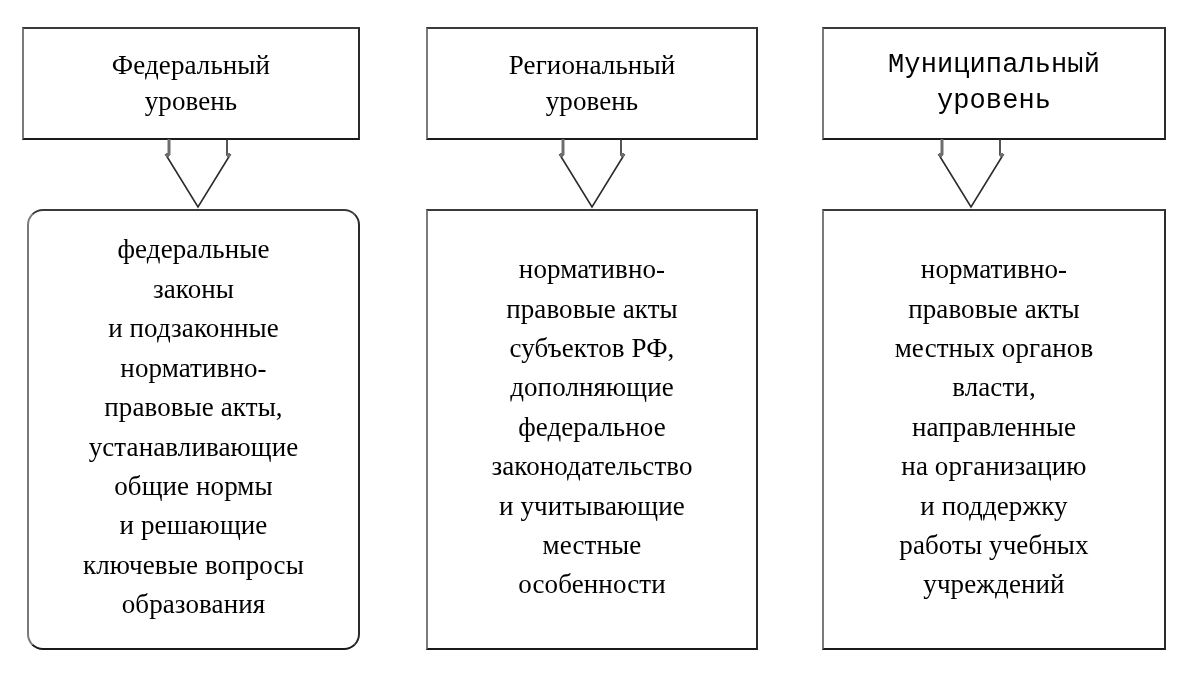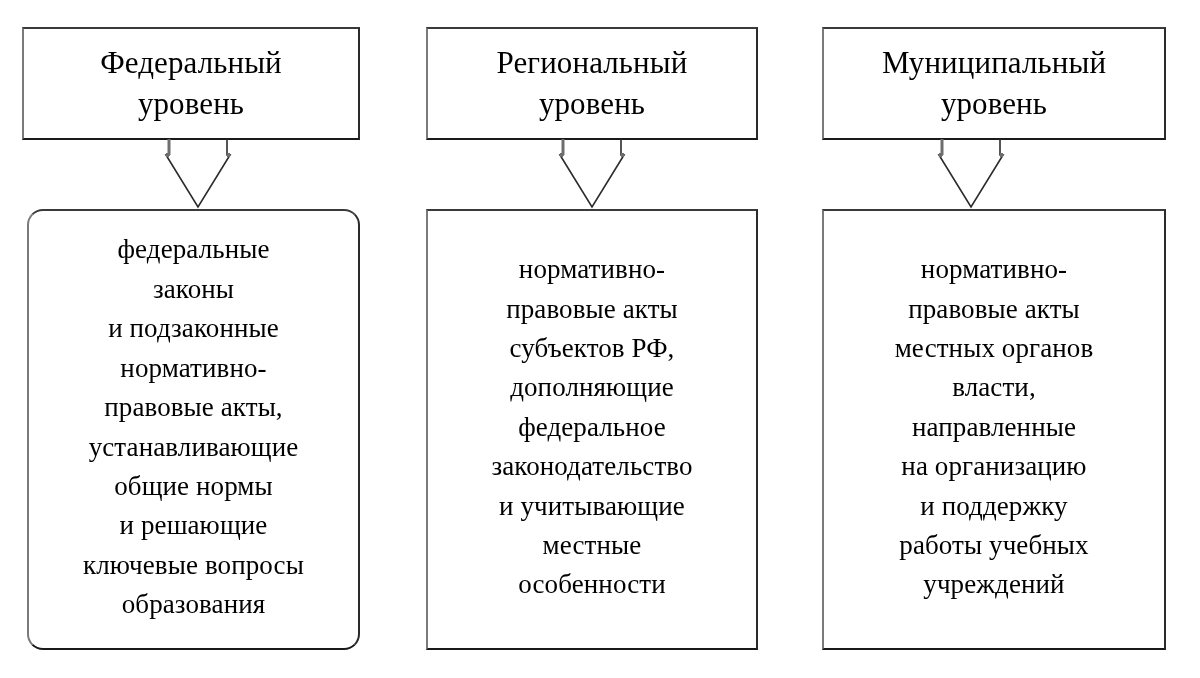--- a/index.html
+++ b/index.html
@@ -41,21 +41,21 @@
   }
   .box-top {
     top: 27px;
     height: 113px;
   }
   .box-bottom {
     top: 209px;
     height: 441px;
   }
   .box-top .box-text {
-    font-size: 31px;
+    font-size: 27px;
     line-height: 1.32;
     letter-spacing: 0.1px;
   }
   .box-bottom .box-text {
     font-size: 27px;
     line-height: 1.46;
     letter-spacing: 0.1px;
     white-space: pre-line;
     padding: 0 8px;
     margin-top: -4px;
@@ -130,21 +130,21 @@
 федеральное
 законодательство
 и учитывающие
 местные
 особенности</div>
     </div>
   </div>
 
   <div class="column" style="left:822px; width:344px;">
 
-    <div class="box box-top" style="left:0; width:344px;">
+    <div class="box box-top" style="left:0; width:344px;font-family:Liberation Mono, monospace;">
       <div class="box-text" style="white-space:pre-line;">Муниципальный
 уровень</div>
     </div>
 
     <div class="arrow" style="left:116px; width:66px;">
       <svg width="66" height="72" viewBox="0 0 66 72" aria-hidden="true">
         <polyline points="4,1 4,17 1,17 33,69 65,17 62,17 62,1" fill="none" stroke="#2b2b2b" stroke-width="1.6" stroke-linejoin="miter" stroke-linecap="butt"></polyline>
         <polyline points="4,17 1,17" fill="none" stroke="#6e6e6e" stroke-width="4"></polyline>
         <polyline points="62,17 65,17" fill="none" stroke="#6e6e6e" stroke-width="4"></polyline>
         <line x1="4" y1="1" x2="4" y2="17" stroke="#6e6e6e" stroke-width="3"></line>

